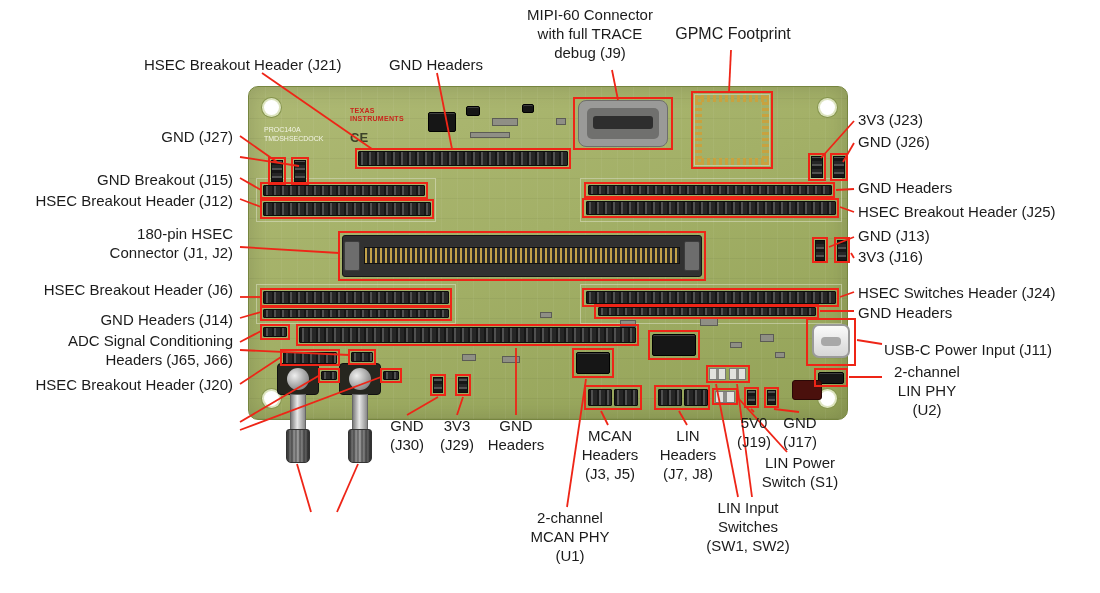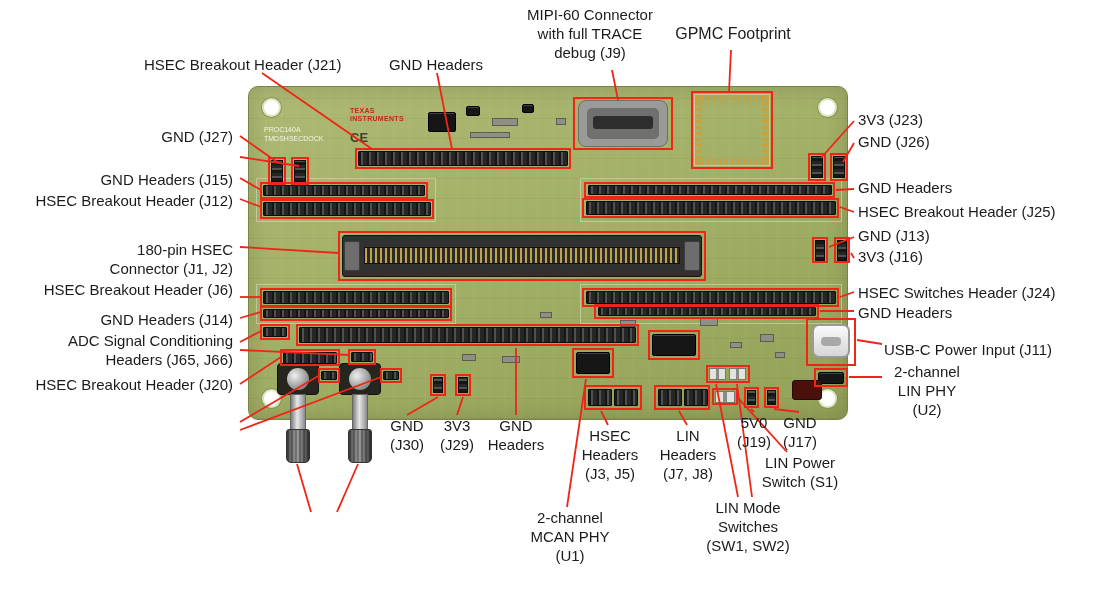--- a/index.html
+++ b/index.html
@@ -246,23 +246,23 @@
   </svg>
 
   <div class="callout" style="left:144px;top:55px">HSEC Breakout Header (J21)</div>
   <div class="callout ca" style="left:386px;top:55px;width:100px">GND Headers</div>
   <div class="callout ca" style="left:515px;top:5px;width:150px">MIPI-60 Connector
 with full TRACE
 debug (J9)</div>
   <div class="callout ca big" style="left:663px;top:24px;width:140px">GPMC Footprint</div>
 
   <div class="callout ra" style="left:0;top:127px;width:233px">GND (J27)</div>
-  <div class="callout ra" style="left:0;top:170px;width:233px">GND Headers (J15)</div>
+  <div class="callout ra" style="left:0;top:170px;width:233px">GND Breakout (J15)</div>
   <div class="callout ra" style="left:0;top:191px;width:233px">HSEC Breakout Header (J12)</div>
-  <div class="callout ra" style="left:0;top:240px;width:233px">180-pin HSEC
+  <div class="callout ra" style="left:0;top:224px;width:233px">180-pin HSEC
 Connector (J1, J2)</div>
   <div class="callout ra" style="left:0;top:280px;width:233px">HSEC Breakout Header (J6)</div>
   <div class="callout ra" style="left:0;top:310px;width:233px">GND Headers (J14)</div>
   <div class="callout ra" style="left:0;top:331px;width:233px">ADC Signal Conditioning
 Headers (J65, J66)</div>
   <div class="callout ra" style="left:0;top:375px;width:233px">HSEC Breakout Header (J20)</div>
 
   <div class="callout" style="left:858px;top:110px">3V3 (J23)</div>
   <div class="callout" style="left:858px;top:132px">GND (J26)</div>
   <div class="callout" style="left:858px;top:178px">GND Headers</div>
@@ -275,30 +275,30 @@
   <div class="callout ca" style="left:872px;top:362px;width:110px">2-channel
 LIN PHY
 (U2)</div>
 
   <div class="callout ca" style="left:385px;top:416px;width:44px">GND
 (J30)</div>
   <div class="callout ca" style="left:435px;top:416px;width:44px">3V3
 (J29)</div>
   <div class="callout ca" style="left:486px;top:416px;width:60px">GND
 Headers</div>
-  <div class="callout ca" style="left:575px;top:426px;width:70px">HSEC
+  <div class="callout ca" style="left:575px;top:426px;width:70px">MCAN
 Headers
 (J3, J5)</div>
   <div class="callout ca" style="left:653px;top:426px;width:70px">LIN
 Headers
 (J7, J8)</div>
   <div class="callout ca" style="left:518px;top:508px;width:104px">2-channel
 MCAN PHY
 (U1)</div>
-  <div class="callout ca" style="left:700px;top:498px;width:96px">LIN Mode
+  <div class="callout ca" style="left:700px;top:498px;width:96px">LIN Input
 Switches
 (SW1, SW2)</div>
   <div class="callout ca" style="left:755px;top:453px;width:90px">LIN Power
 Switch (S1)</div>
   <div class="callout ca" style="left:734px;top:413px;width:40px">5V0
 (J19)</div>
   <div class="callout ca" style="left:779px;top:413px;width:42px">GND
 (J17)</div>
 
 </div>

